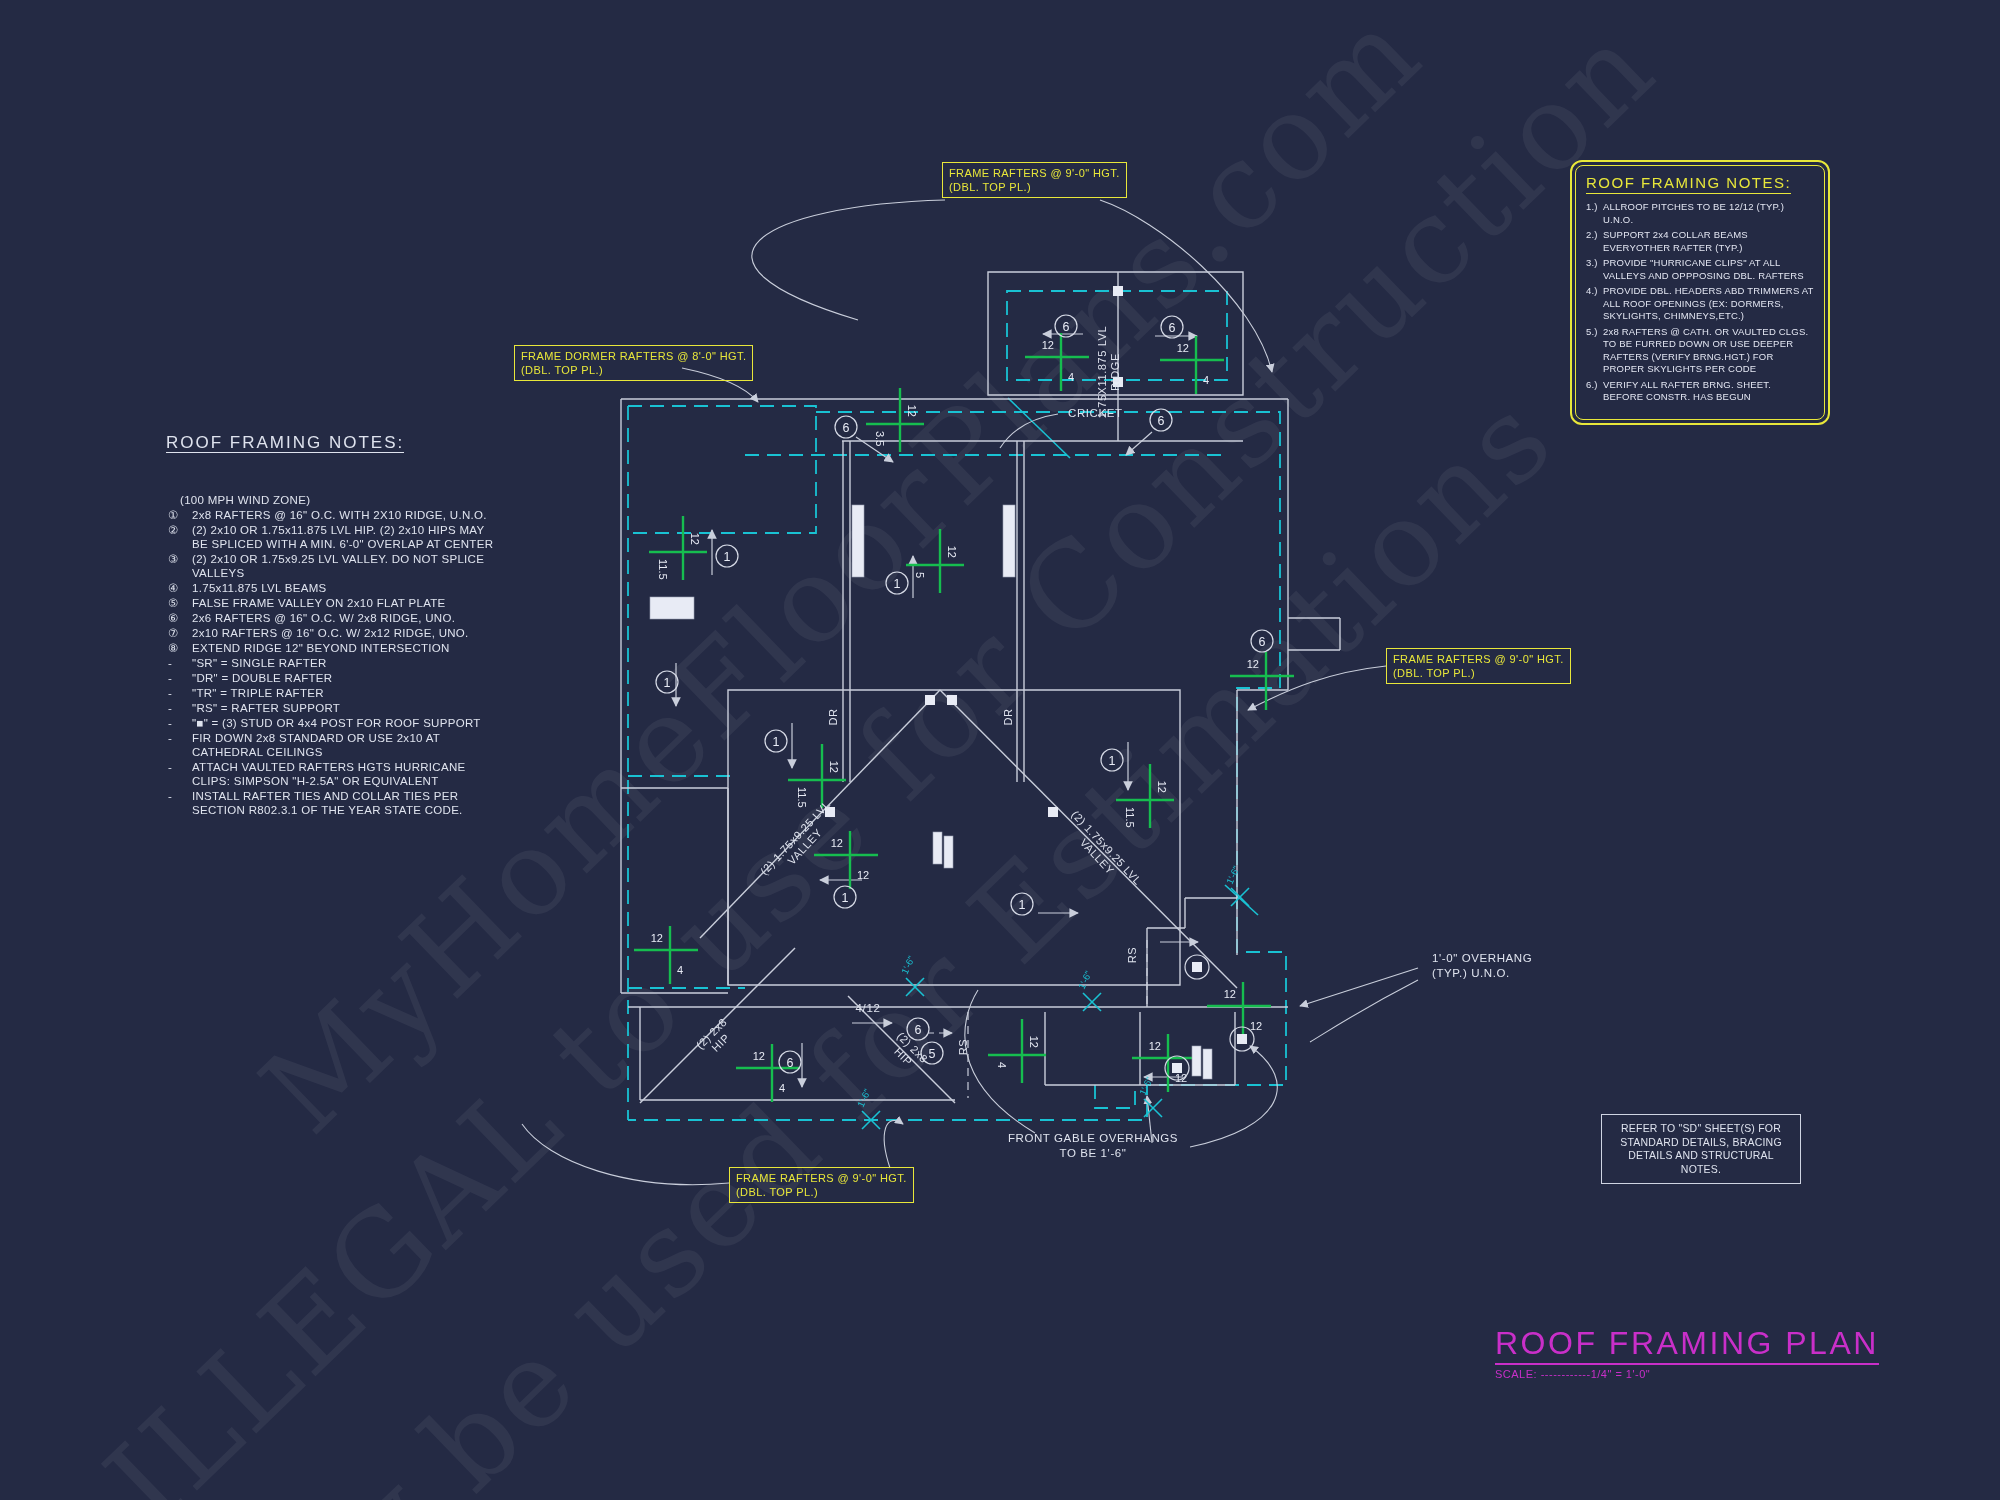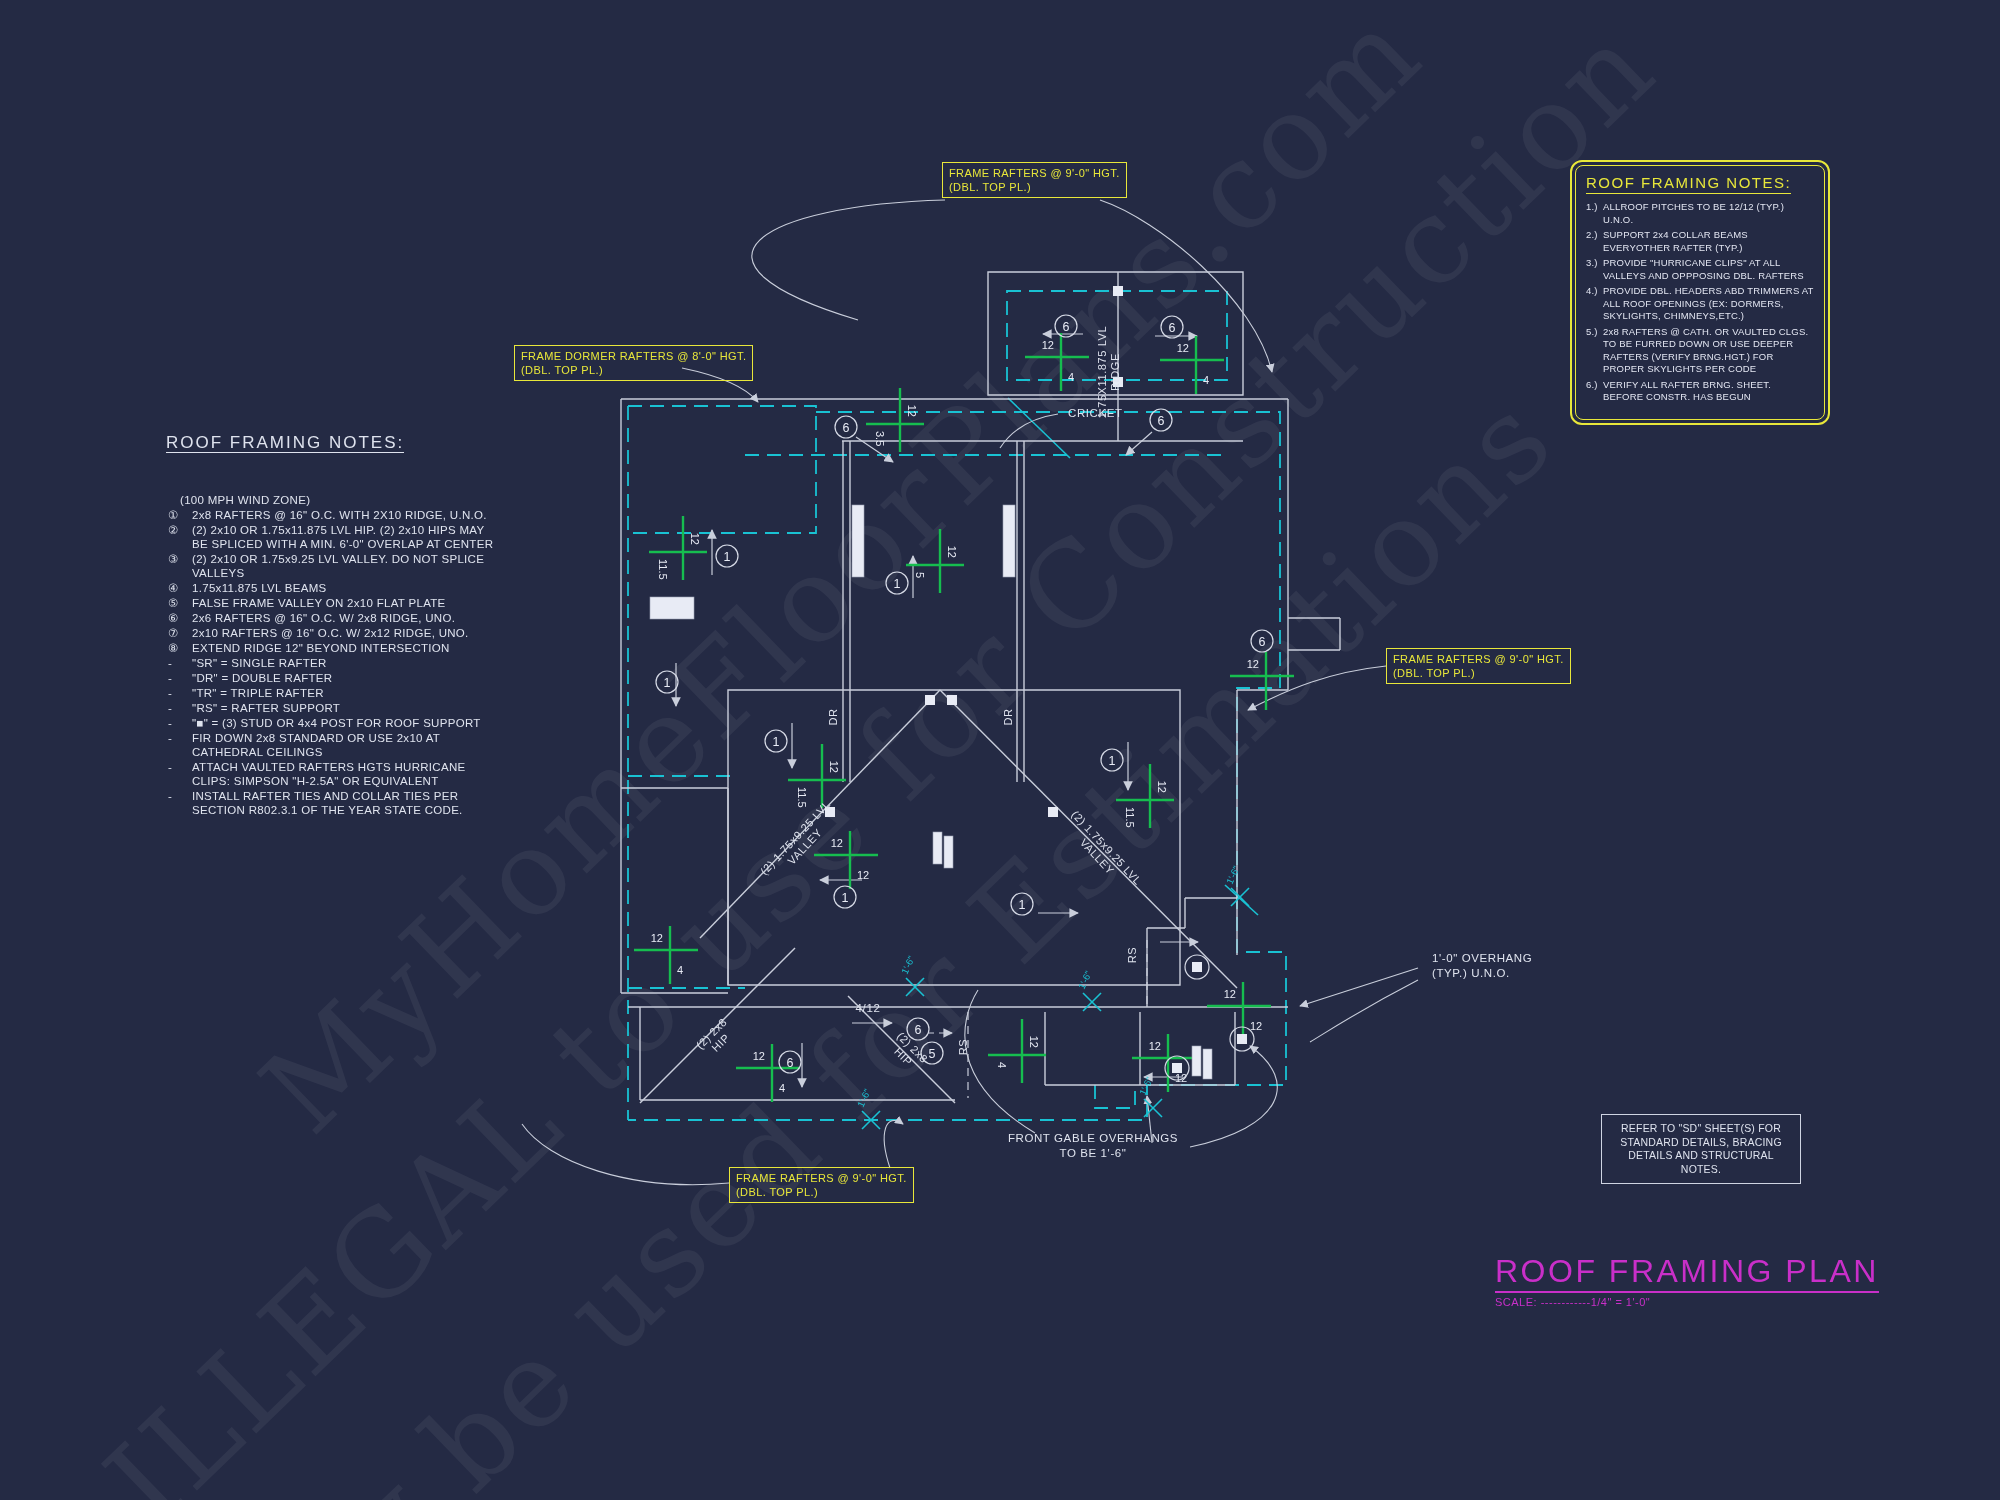--- a/index.html
+++ b/index.html
@@ -43,21 +43,21 @@
             display:inline-block;padding-bottom:2px;margin-bottom:7px;}
   .nb-row{position:relative;color:#e3e6f2;font-size:9.5px;line-height:12.5px;
           padding-left:17px;margin-bottom:3px;letter-spacing:0.2px;}
   .nb-row .note-p{left:0;}
 
   .callout{position:absolute;border:1.5px solid #e8e73a;color:#e8e73a;font-size:11px;
            line-height:14px;padding:3px 6px;letter-spacing:0.4px;white-space:nowrap;}
   .refer-box{position:absolute;left:1601px;top:1114px;width:186px;border:1px solid #cfd4e2;
              color:#dfe3ee;font-size:10.5px;line-height:13.5px;text-align:center;
              padding:7px 6px;letter-spacing:0.2px;}
-  .title-block{position:absolute;left:1495px;top:1253px;color:#c92fc9;}
+  .title-block{position:absolute;left:1495px;top:1325px;color:#c92fc9;}
   .tb-title{font-size:32px;letter-spacing:2.5px;border-bottom:2px solid #c92fc9;
             padding-bottom:1px;white-space:nowrap;}
   .tb-scale{font-size:11px;letter-spacing:0.5px;margin-top:3px;}
 </style>
 </head>
 <body>
 
 <div class="sheet">
 
   <svg id="plan" viewBox="0 0 2000 1500">

